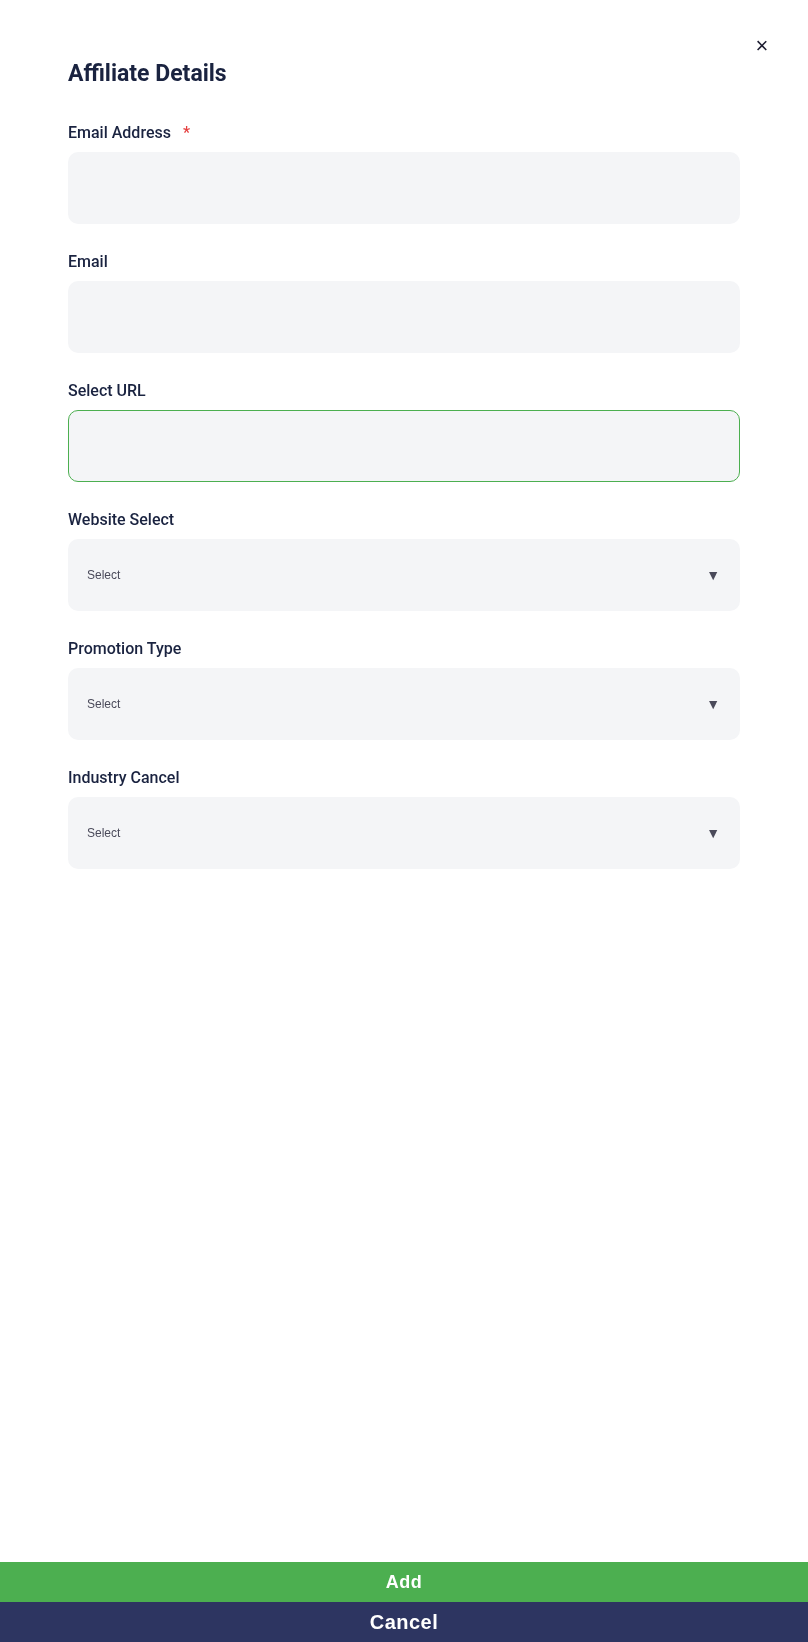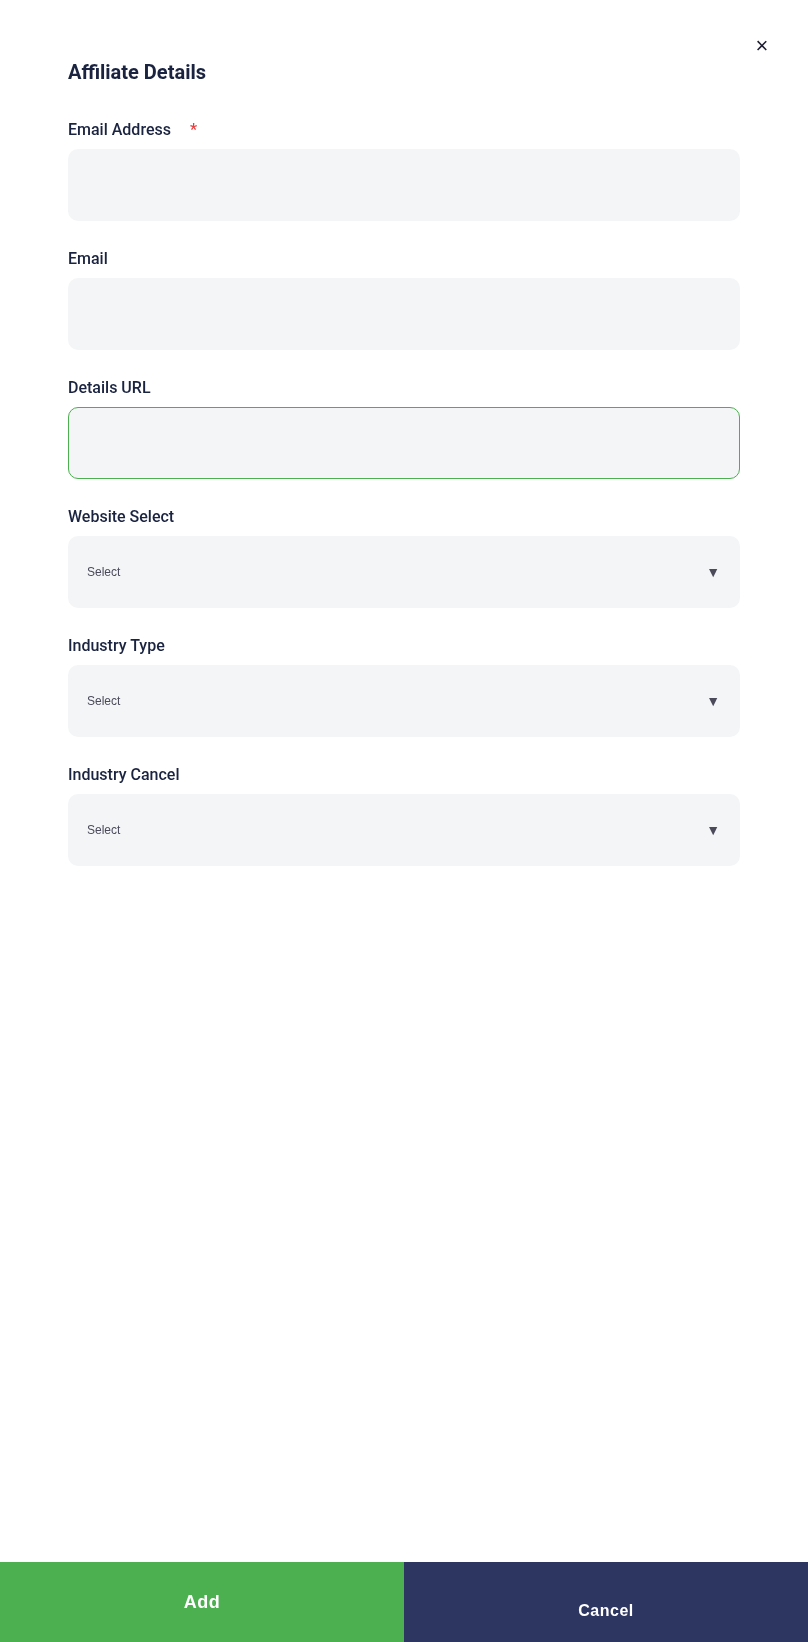--- a/index.html
+++ b/index.html
@@ -42,38 +42,38 @@
       color: #1a1a2e;
       z-index: 10;
     }
 
     .modal-content {
       padding: 60px 68px 0 68px;
       flex: 1;
     }
 
     .modal-title {
-      font-size: 20px;
+      font-size: 23px;
       font-weight: 700;
       color: #1a2340;
       margin-bottom: 36px;
     }
 
     .form-group {
       margin-bottom: 28px;
     }
 
     .form-label {
       font-size: 16px;
       font-weight: 500;
       color: #1a2340;
       margin-bottom: 10px;
       display: flex;
       align-items: flex-end;
-      gap: 19px;
+      gap: 12px;
     }
 
     .required-star {
       color: #e53e3e;
       font-size: 16px;
     }
 
     .form-input {
       width: 100%;
       height: 72px;
@@ -121,40 +121,41 @@
       font-size: 14px;
     }
 
     .footer-buttons {
       position: absolute;
       bottom: 0;
       left: 0;
       width: 808px;
       height: 80px;
       display: flex;
+      flex-direction: column;
     }
 
     .btn-add {
       flex: 1;
       height: 80px;
       background: #4caf50;
       border: none;
       font-size: 18px;
       font-weight: 600;
       color: #ffffff;
       cursor: pointer;
       letter-spacing: 0.5px;
     }
 
     .btn-cancel {
       flex: 1;
       height: 97px;
       background: #2d3561;
       border: none;
-      font-size: 16px;
+      font-size: 20px;
       font-weight: 600;
       color: #ffffff;
       cursor: pointer;
       letter-spacing: 0.5px;
     }
   </style>
 </head>
 <body>
 
 <div class="modal-container">
@@ -174,36 +175,36 @@
       </label>
       <input type="email" class="form-input" placeholder="" style="">
     </div>
 
     <div class="form-group">
       <label class="form-label">Email</label>
       <input type="text" class="form-input" placeholder="" style="">
     </div>
 
     <div class="form-group">
-      <label class="form-label">Details URL</label>
+      <label class="form-label">Select URL</label>
       <input type="url" class="form-input active-focus" placeholder="" style="">
     </div>
 
     <div class="form-group">
       <label class="form-label">Website Select</label>
       <div class="form-select-wrapper">
         <select class="form-select">
           <option value="">Select</option>
         </select>
         <span class="select-chevron">▼</span>
       </div>
     </div>
 
     <div class="form-group">
-      <label class="form-label">Industry Type</label>
+      <label class="form-label">Promotion Type</label>
       <div class="form-select-wrapper">
         <select class="form-select">
           <option value="">Select</option>
         </select>
         <span class="select-chevron">▼</span>
       </div>
     </div>
 
     <div class="form-group">
       <label class="form-label">Industry Cancel</label>

